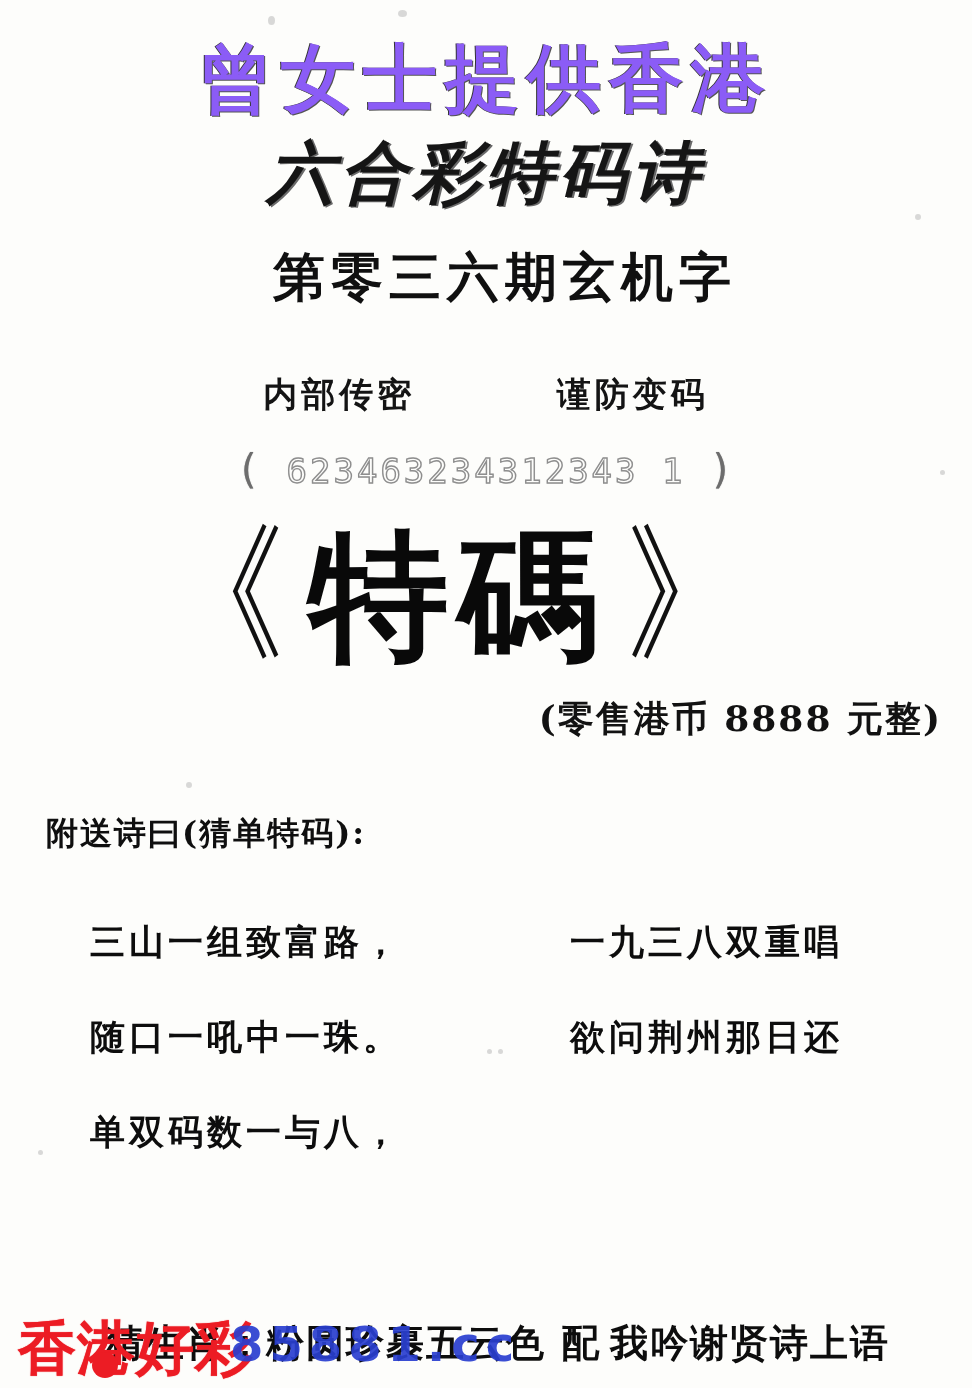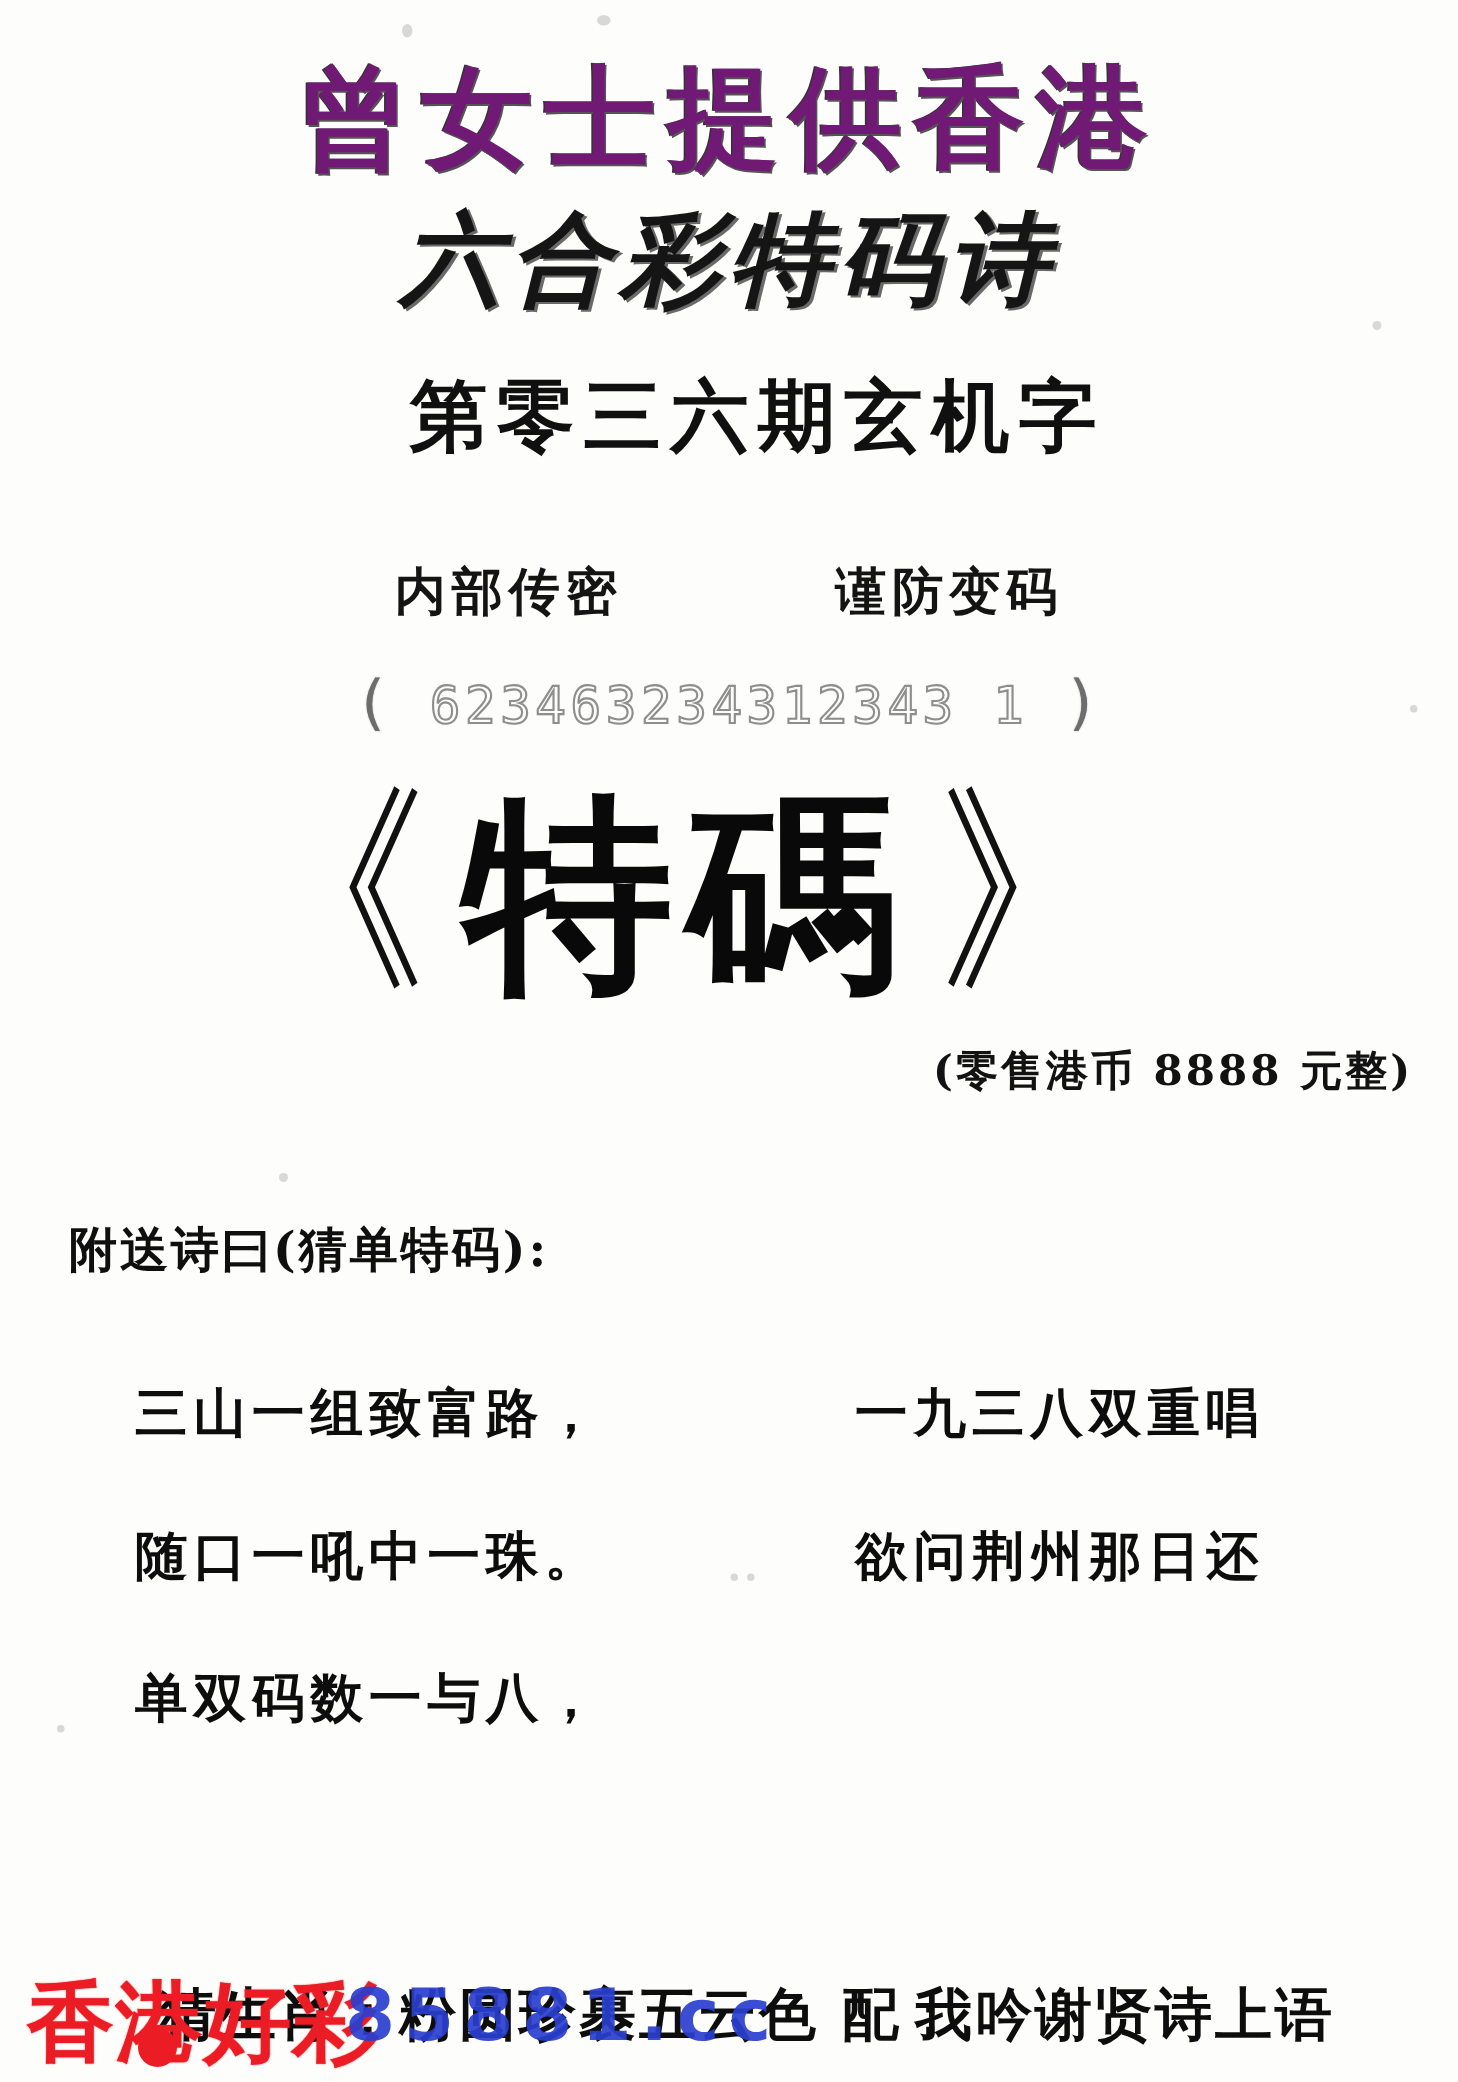--- a/index.html
+++ b/index.html
@@ -31,21 +31,21 @@
   .title1 {
     position: absolute;
     top: 30px;
     left: 0;
     width: 972px;
     text-align: center;
     font-family: "DejaVu Serif", serif;
     font-weight: bold;
     font-size: 74px;
     letter-spacing: 8px;
-    color: #701a75;
+    color: #8b5cf6;
     text-shadow: 1px 1px 0 #555, -1px 0 0 #333;
   }
   .title2 {
     position: absolute;
     top: 128px;
     left: 0;
     width: 972px;
     text-align: center;
     font-family: Liberation Mono, monospace;
     font-weight: bold;
@@ -122,21 +122,21 @@
     display: inline-block;
     transform: scaleX(.8);
   }
 
   .price {
     position: absolute;
     top: 695px;
     right: 30px;
     font-family: "DejaVu Serif", serif;
     font-weight: bold;
-    font-size: 28px;
+    font-size: 36px;
     letter-spacing: 2px;
     color: #121212;
   }
 
   .poemhead {
     position: absolute;
     top: 812px;
     left: 46px;
     font-family: "DejaVu Serif", serif;
     font-weight: bold;

